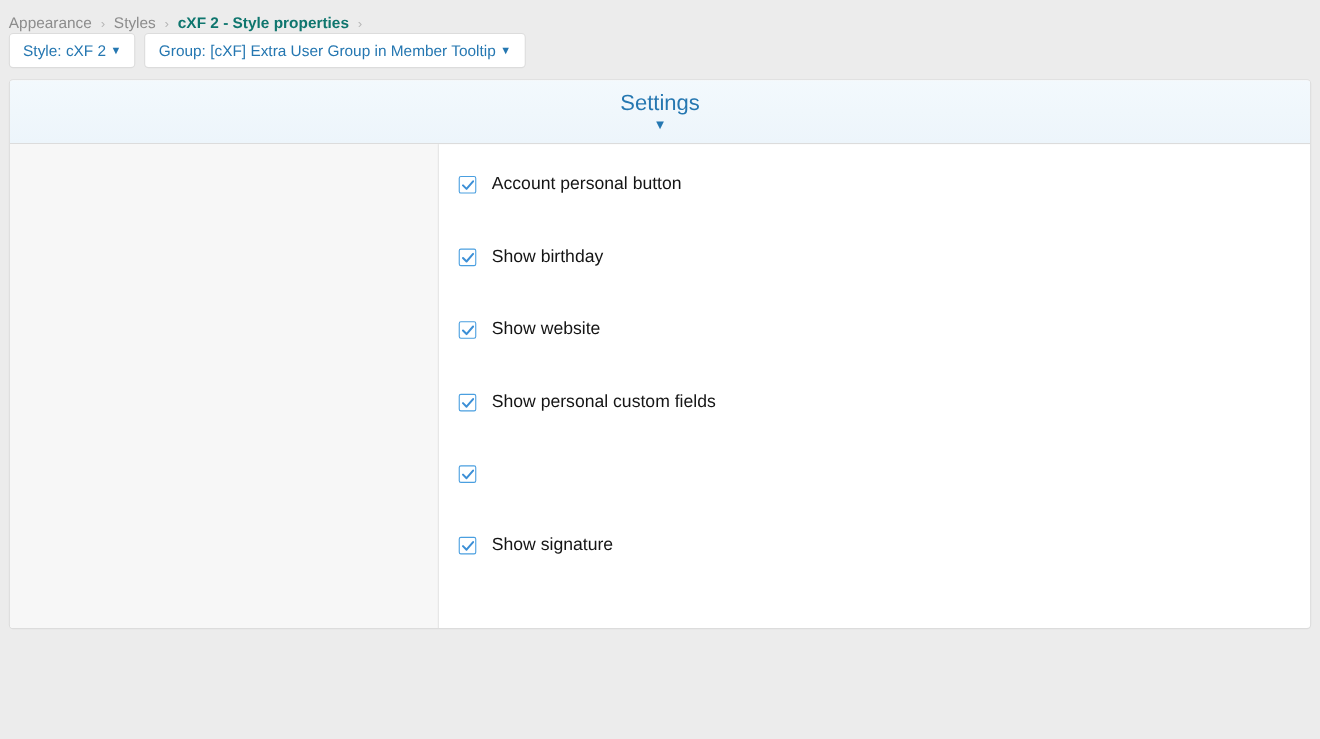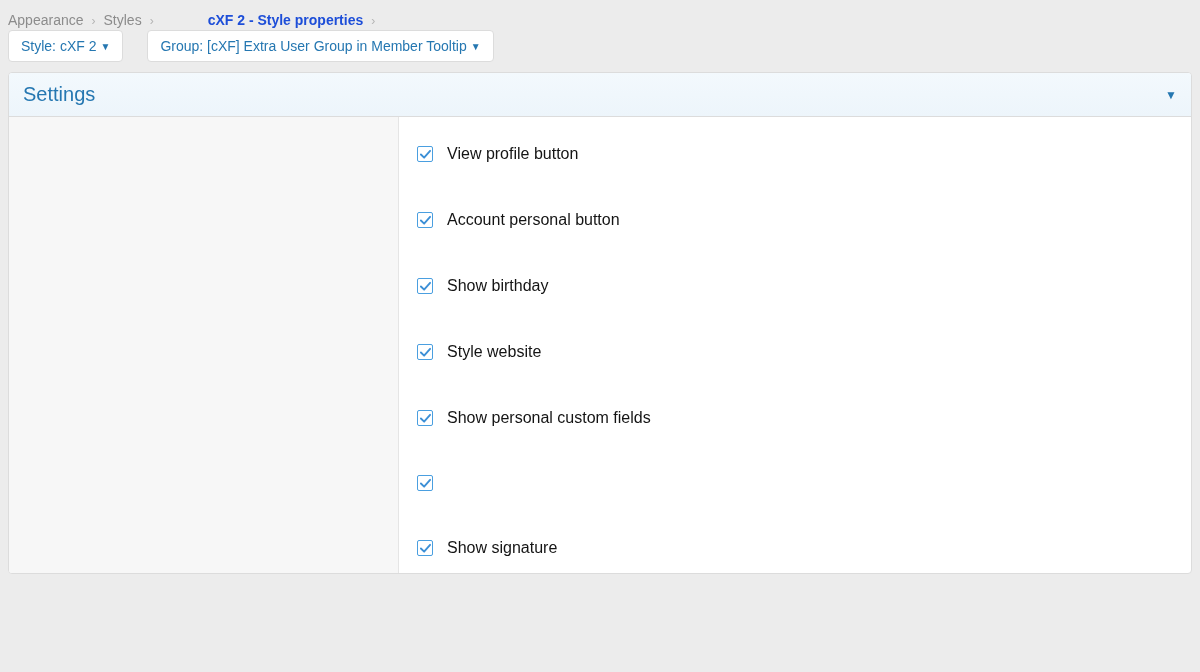--- a/index.html
+++ b/index.html
@@ -14,32 +14,32 @@
   }
   .breadcrumbs {
     display: flex;
     align-items: flex-end;
     gap: 4px;
     font-size: 14px;
     color: #8c8c8c;
     padding: 4px 0 2px 0;
   }
   .breadcrumbs .crumb { cursor: pointer; }
-  .breadcrumbs .crumb.current { font-weight: 600; color: #1d4ed8; margin-left: 46px; }
+  .breadcrumbs .crumb.current { font-weight: 600; color: #0f766e; }
   .breadcrumbs .sep { margin: 0 4px; color: #b5b5b5; font-size: 12px; }
   h1.page-title {
     font-size: 28px;
     font-weight: 400;
     letter-spacing: -0.3px;
     color: #141414;
     margin: 4px 0 14px 0;
   }
   .filter-row {
     display: flex;
-    gap: 24px;
+    gap: 8px;
     margin-bottom: 10px;
   }
   .filter-btn {
     background: #fff;
     border: 1px solid #dcdcdc;
     border-radius: 4px;
     padding: 7px 12px;
     font-size: 14px;
     color: #2577b1;
     cursor: pointer;
@@ -58,20 +58,21 @@
     overflow: hidden;
   }
   .panel-header {
     display: flex;
     justify-content: space-between;
     align-items: center;
     padding: 10px 14px;
     background: linear-gradient(#f3f9fd, #edf5fb);
     border-bottom: 1px solid #dcdcdc;
     cursor: pointer;
+    flex-direction: column;
   }
   .panel-header .title {
     color: #2577b1;
     font-size: 20px;
     font-weight: 400;
   }
   .panel-header .collapse-caret {
     color: #2577b1;
     font-size: 12px;
   }
@@ -141,28 +142,20 @@
   <div class="panel">
     <div class="panel-header">
       <span class="title">Settings</span>
       <span class="collapse-caret">▼</span>
     </div>
 
     <div class="panel-body">
       <div class="panel-left"></div>
       <div class="panel-right">
 
-        <label class="option-row">
-          <span class="chk">
-            <svg viewBox="0 0 12 12">
-                <path d="M1 6 L4.5 9.5 L11 2" stroke="#3c8fd6" stroke-width="2" fill="none" stroke-linecap="round" stroke-linejoin="round"></path>
-              </svg>
-          </span>
-          <span class="option-label">View profile button</span>
-        </label>
 
         <label class="option-row">
           <span class="chk">
             <svg viewBox="0 0 12 12">
                 <path d="M1 6 L4.5 9.5 L11 2" stroke="#3c8fd6" stroke-width="2" fill="none" stroke-linecap="round" stroke-linejoin="round"></path>
               </svg>
           </span>
           <span class="option-label">Account personal button</span>
         </label>
 
@@ -175,21 +168,21 @@
           </span>
           <span class="option-label">Show birthday</span>
         </label>
 
         <label class="option-row">
           <span class="chk">
             <svg viewBox="0 0 12 12">
                 <path d="M1 6 L4.5 9.5 L11 2" stroke="#3c8fd6" stroke-width="2" fill="none" stroke-linecap="round" stroke-linejoin="round"></path>
               </svg>
           </span>
-          <span class="option-label">Style website</span>
+          <span class="option-label">Show website</span>
         </label>
 
         <label class="option-row">
           <span class="chk">
             <svg viewBox="0 0 12 12">
                 <path d="M1 6 L4.5 9.5 L11 2" stroke="#3c8fd6" stroke-width="2" fill="none" stroke-linecap="round" stroke-linejoin="round"></path>
               </svg>
           </span>
           <span class="option-label">Show personal custom fields</span>
         </label>

